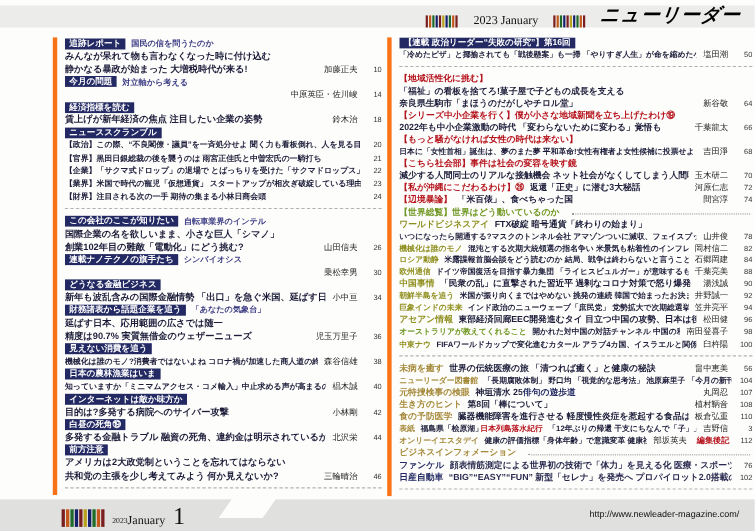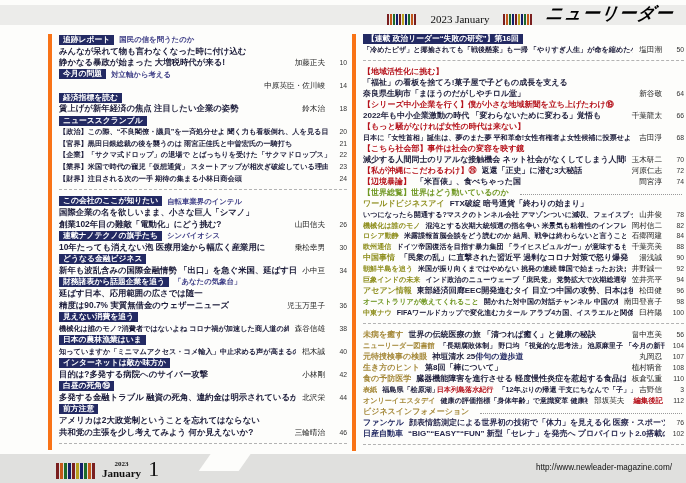--- a/index.html
+++ b/index.html
@@ -39,22 +39,22 @@
   .page{font-weight:normal;color:#333;font-size:6.8px;min-width:13px;text-align:right;}
   .divider{border-top:1px dashed #b3b3b3;height:1px;margin:4.5px 0 5px 0;}
   .fill{flex:1 1 auto;border-bottom:1.6px dotted #9a9a9a;margin:0 2px 2px 6px;}
   
   .footer-band{position:absolute;left:0;bottom:0;width:686px;height:29px;background:#e0e0de;}
   .footer-notch{position:absolute;left:205px;bottom:12px;width:40px;height:18px;background:#fdfdfb;
     transform:skewX(-35deg);}
   .footer-date{position:absolute;left:56px;bottom:4px;display:flex;align-items:flex-end;gap:7px;}
   .footer-date .barcode{height:16px;}
   .footer-date .barcode .stripe{height:16px;width:3px;}
-  .date-stack{display:flex;flex-direction:column;align-items:center;line-height:1;
-    font-family:"Liberation Serif","DejaVu Serif",serif;color:#111;font-weight:bold;}
+  .date-stack{display:flex;flex-direction:row;align-items:center;line-height:1;
+    font-family:"Liberation Serif","DejaVu Serif",serif;color:#111;}
   .date-year{font-size:7px;}
   .date-month{font-size:11px;}
   .issue-number{font-family:"Liberation Serif","DejaVu Serif",serif;font-size:22px;color:#111;line-height:0.9;}
   .footer-url{position:absolute;right:14px;bottom:11px;font-size:8.2px;color:#111;text-decoration:none;}
 </style>
 </head>
 <body>
 
 <div class="header-strip">
   <span class="barcode">
@@ -166,21 +166,20 @@
       <span class="right">
         <span class="author">山田信夫</span>
         <span class="page">26</span>
       </span>
     </div>
     <div class="row">
       <span class="badge">連載ナノテクノの旗手たち</span>
       <span class="note">シンバイオシス</span>
     </div>
     <div class="row">
-      <span class="title">10年たっても消えない泡 医療用途から幅広く産業用に</span>
       <span class="right">
         <span class="author">乗松幸男</span>
         <span class="page">30</span>
       </span>
     </div>
     <div class="row">
       <span class="badge">どうなる金融ビジネス</span>
     </div>
     <div class="row">
       <span class="title">新年も波乱含みの国際金融情勢 「出口」を急ぐ米国、延ばす日本</span>

